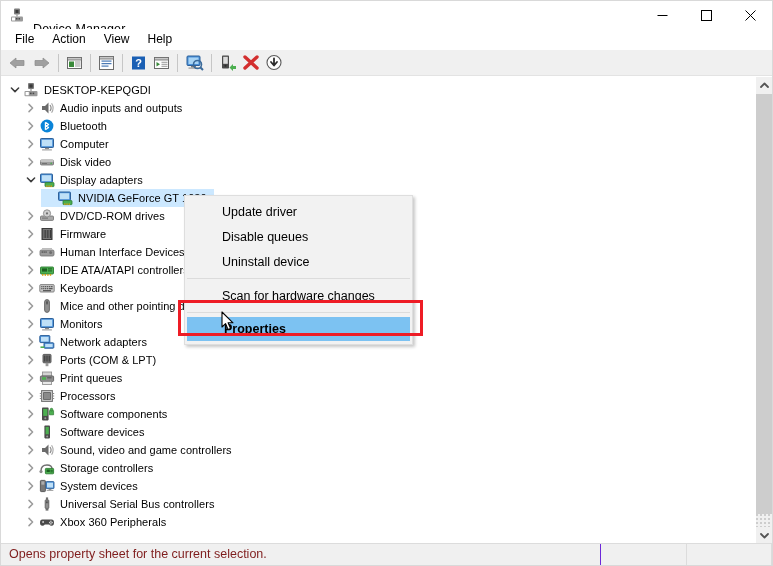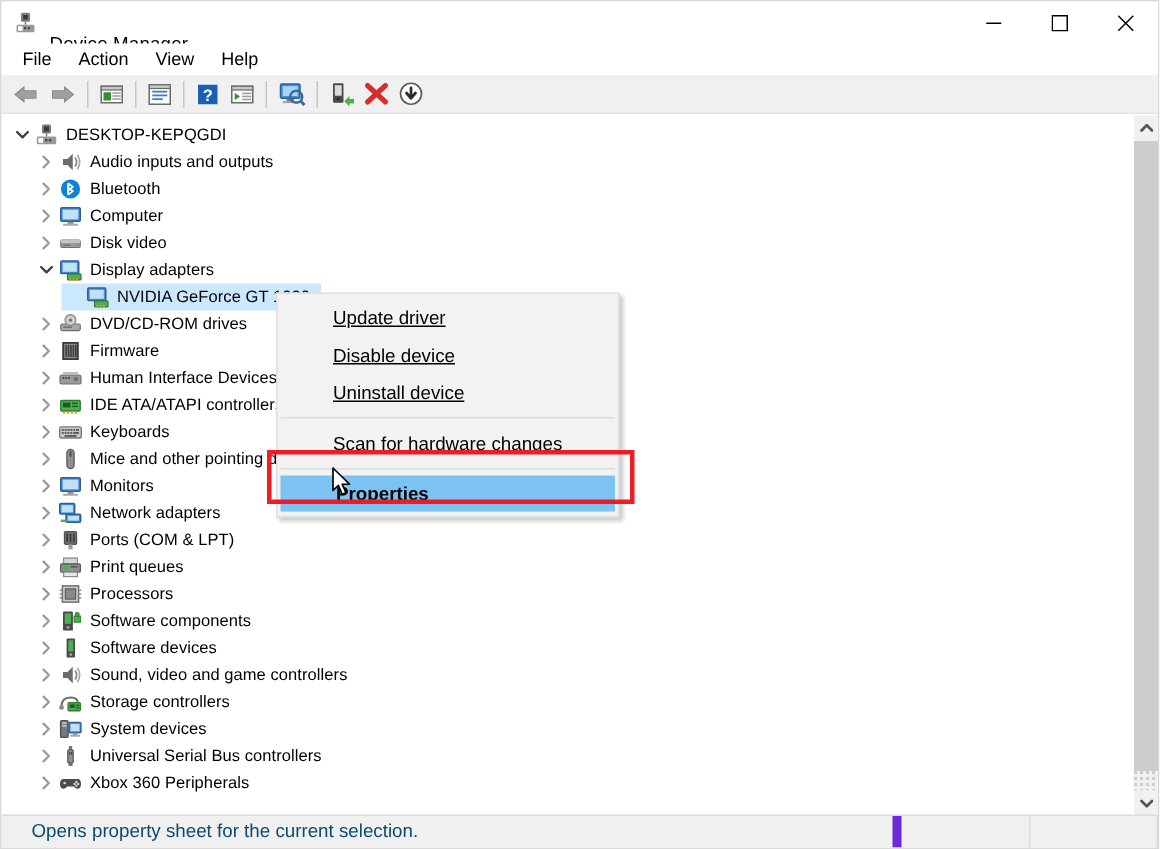--- a/index.html
+++ b/index.html
@@ -169,39 +169,38 @@
   .statusbar {
     position: absolute; left: 0; bottom: 0;
     width: 771px; height: 22px;
     background: #f0f0f0;
     border-top: 1px solid #dcdcdc;
     display: flex; align-items: center;
   }
   .status-main {
     flex: 0 0 auto;
     width: 600px;
-    padding-left: 20px;
+    padding-left: 8px;
     font-size: 12.5px;
-    color: #0c4a6e;
+    color: #7f1d1d;
     white-space: nowrap;
     overflow: hidden;
-    border-right: 6px solid #6d28d9;
+    border-right: 1px solid #6d28d9;
     height: 21px; line-height: 21px;
   }
   .status-pane {
     width: 86px; height: 21px;
     border-right: 1px solid #dcdcdc;
   }
 
   
   .ctxwrap {
     position: absolute;
     left: 183px; top: 194px;
     z-index: 40;
-    text-decoration: underline;
   }
   .ctxmenu {
     width: 229px;
     background: #f2f2f2;
     border: 1px solid #dedede;
     box-shadow: 2px 2px 3px rgba(0,0,0,0.22);
     padding: 3px 0 3px 0;
     position: relative;
   }
   .ctx-item {
@@ -790,21 +789,21 @@
       </svg>
     </div>
   </div>
 
   <div class="ctxwrap">
     <div class="ctxmenu" id="ctx-root">
         <div class="ctx-item">
           <span>Update driver</span>
         </div>
         <div class="ctx-item">
-          <span>Disable device</span>
+          <span>Disable queues</span>
         </div>
         <div class="ctx-item">
           <span>Uninstall device</span>
         </div>
         <div class="ctx-sep"></div>
         <div class="ctx-item">
           <span>Scan for hardware changes</span>
         </div>
         <div class="ctx-sep"></div>
         <div class="ctx-item sel">

